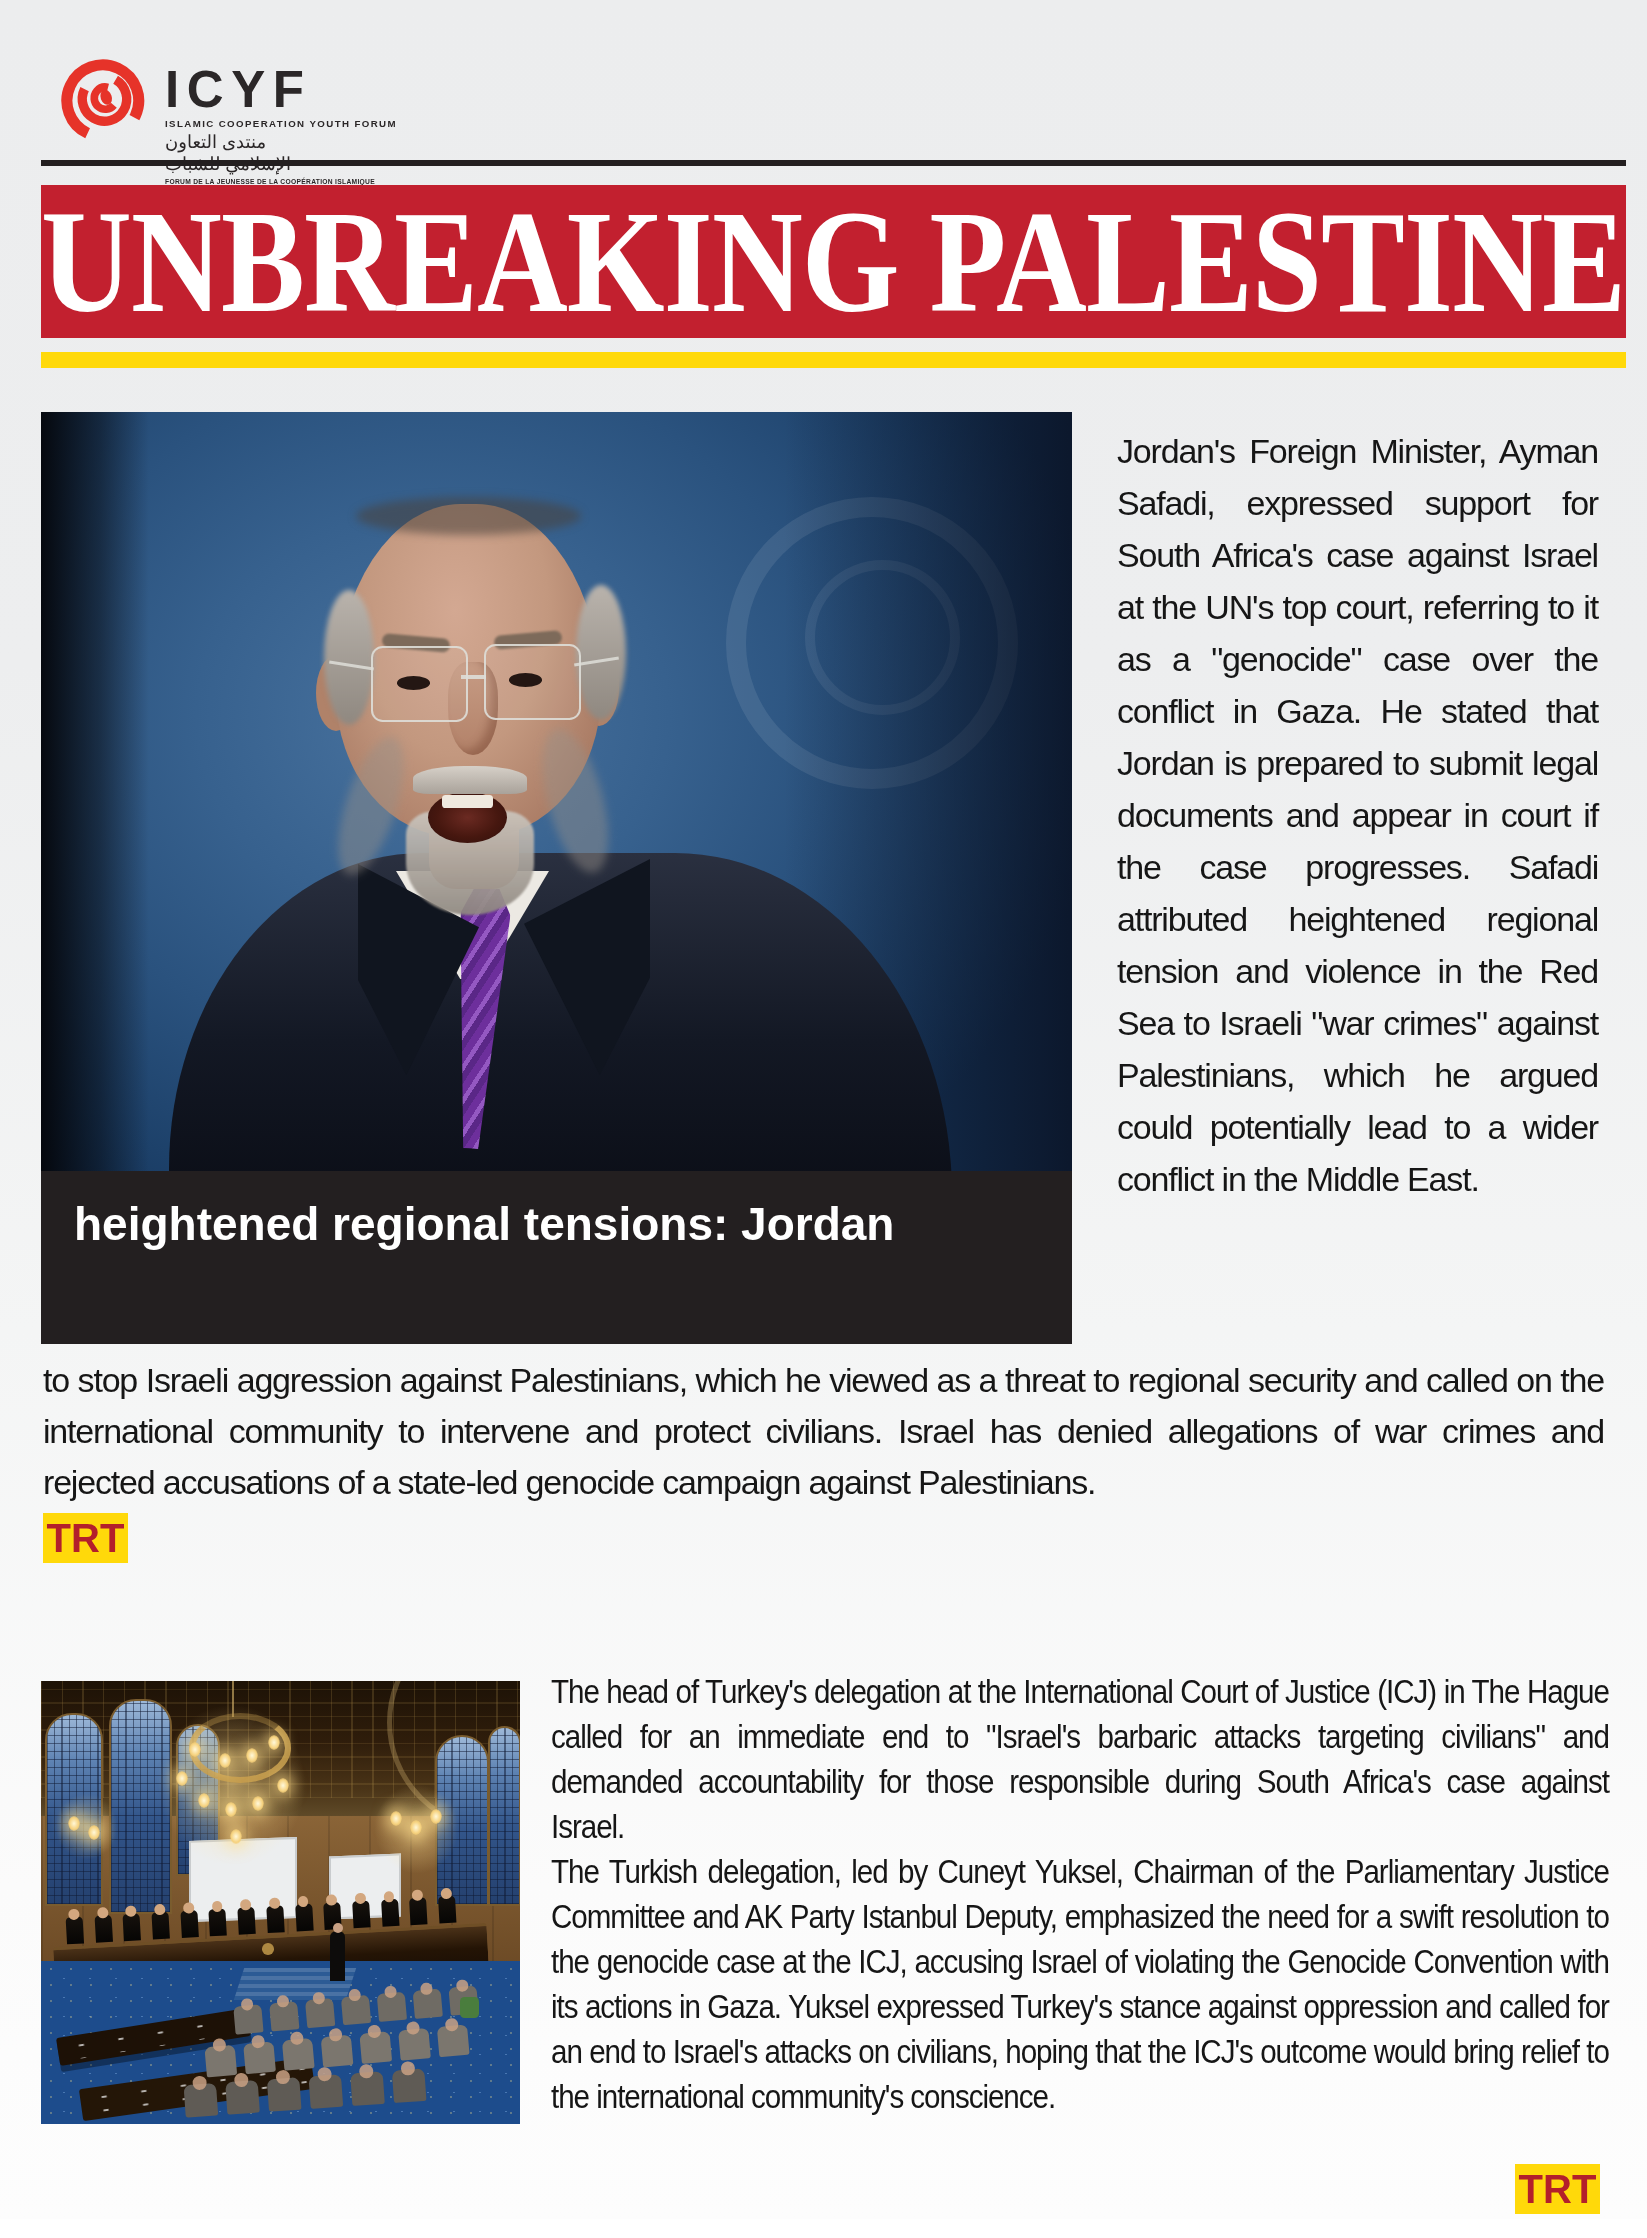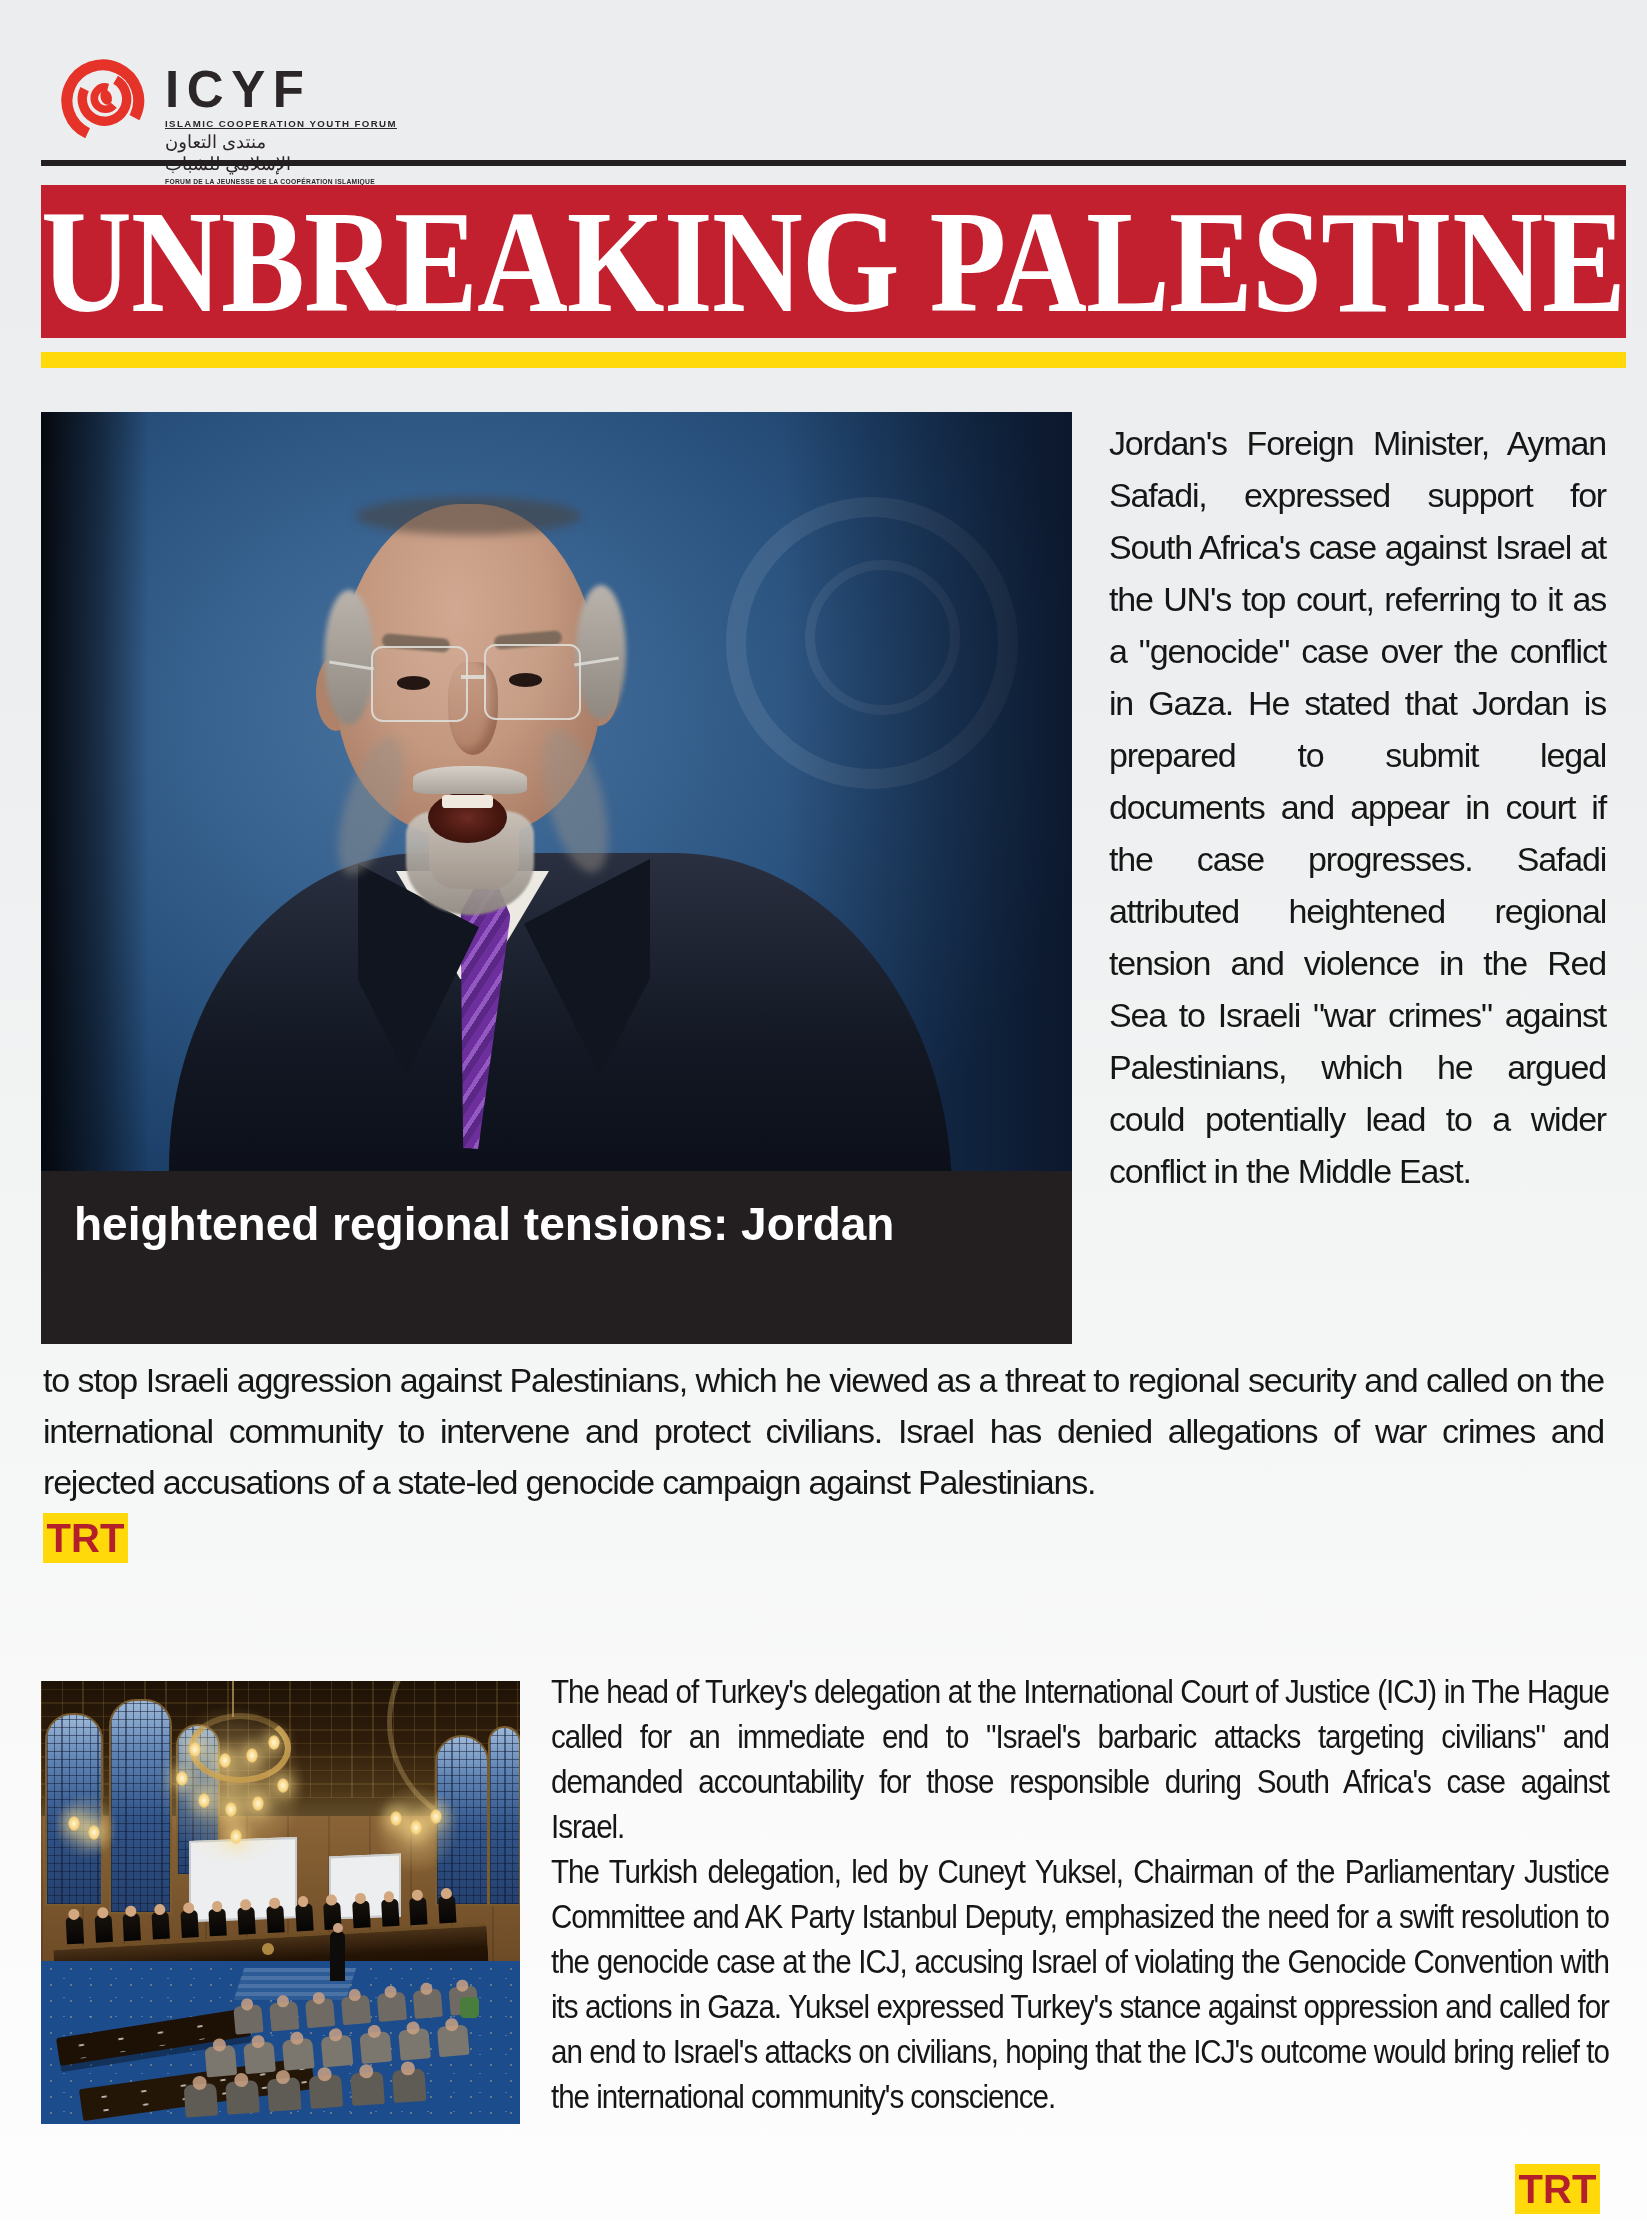--- a/index.html
+++ b/index.html
@@ -5,21 +5,21 @@
   html,body{margin:0;padding:0;}
   body{width:1648px;height:2239px;font-family:"Liberation Sans",sans-serif;background:#fff;}
   .page{position:relative;width:1648px;height:2219px;overflow:hidden;
         background:linear-gradient(180deg,#ecedee 0%,#edeeef 30%,#f4f5f5 60%,#fbfbfb 85%,#fdfdfd 100%);}
   .abs{position:absolute;}
 
   
   .logo-mark{left:53px;top:58px;width:103px;height:88px;}
   .logo-text{left:165px;top:67px;width:315px;}
   .icyf{font-size:51px;font-weight:bold;color:#2b2728;letter-spacing:7.6px;line-height:45px;font-family:"Liberation Sans",sans-serif;}
-  .tag-en{margin-top:6.3px;font-size:9.7px;font-weight:bold;color:#2b2728;letter-spacing:1.4px;text-decoration:underline;}
+  .tag-en{margin-top:6.3px;font-size:9.7px;font-weight:bold;color:#2b2728;letter-spacing:1.4px;}
   .tag-ar{margin-top:1.8px;font-size:18px;color:#2b2728;direction:rtl;text-align:left;width:153px;}
   .tag-fr{margin-top:2.7px;font-size:6.7px;font-weight:bold;color:#2b2728;letter-spacing:0.3px;}
 
   
   .rule-top{left:41px;top:160px;width:1585px;height:5.8px;background:#231f20;}
   .banner{left:41px;top:185px;width:1585px;height:153px;background:#c2202f;display:flex;align-items:center;justify-content:center;}
   .banner-title{font-family:"Liberation Serif",serif;font-weight:bold;color:#ffffff;font-size:131px;
                 white-space:nowrap;transform:scale(0.96,1.12);letter-spacing:-0.9px;}
   .yellowbar{left:41px;top:352px;width:1585px;height:16px;background:#ffd90a;}
 
@@ -74,21 +74,21 @@
   .jaw-l{left:305px;top:322px;width:50px;height:144px;background:rgba(150,145,138,0.45);border-radius:50%;transform:rotate(18deg);filter:blur(4px);z-index:8;}
   .jaw-r{left:507px;top:315px;width:55px;height:148px;background:rgba(150,145,138,0.45);border-radius:50%;transform:rotate(-15deg);filter:blur(4px);z-index:8;}
 
   
   .caption{left:41px;top:1171px;width:1031px;height:173px;background:#231f20;color:#fff;}
   .caption-inner{position:absolute;left:33px;top:18px;font-weight:bold;font-size:46px;line-height:70px;letter-spacing:0;}
 
   
   .col1{left:1105px;top:413px;width:505px;font-size:34px;line-height:52px;color:#161616;
         text-align:justify;letter-spacing:-0.035em;}
-  .col1 p{margin:4px;}
+  .col1 p{margin:12px;}
   .full1{left:43px;top:1355px;width:1561px;font-size:34px;line-height:51px;color:#161616;
         text-align:justify;letter-spacing:-0.035em;}
   .trt{background:#ffd90a;color:#b31f2b;font-weight:bold;display:flex;align-items:center;justify-content:center;}
   .trt1{left:43px;top:1513px;width:85px;height:50px;font-size:40px;}
   .trt2{left:1515px;top:2164px;width:85px;height:50px;font-size:40px;}
 
   
   .graybar{left:41px;top:1579px;width:1585px;height:71px;background:#b9babc;display:flex;align-items:center;}
   .graybar-text{margin-left:17px;font-size:52px;font-weight:bold;color:#c2202f;white-space:nowrap;
         transform:scaleX(0.78);transform-origin:left center;letter-spacing:-0.4px;}

